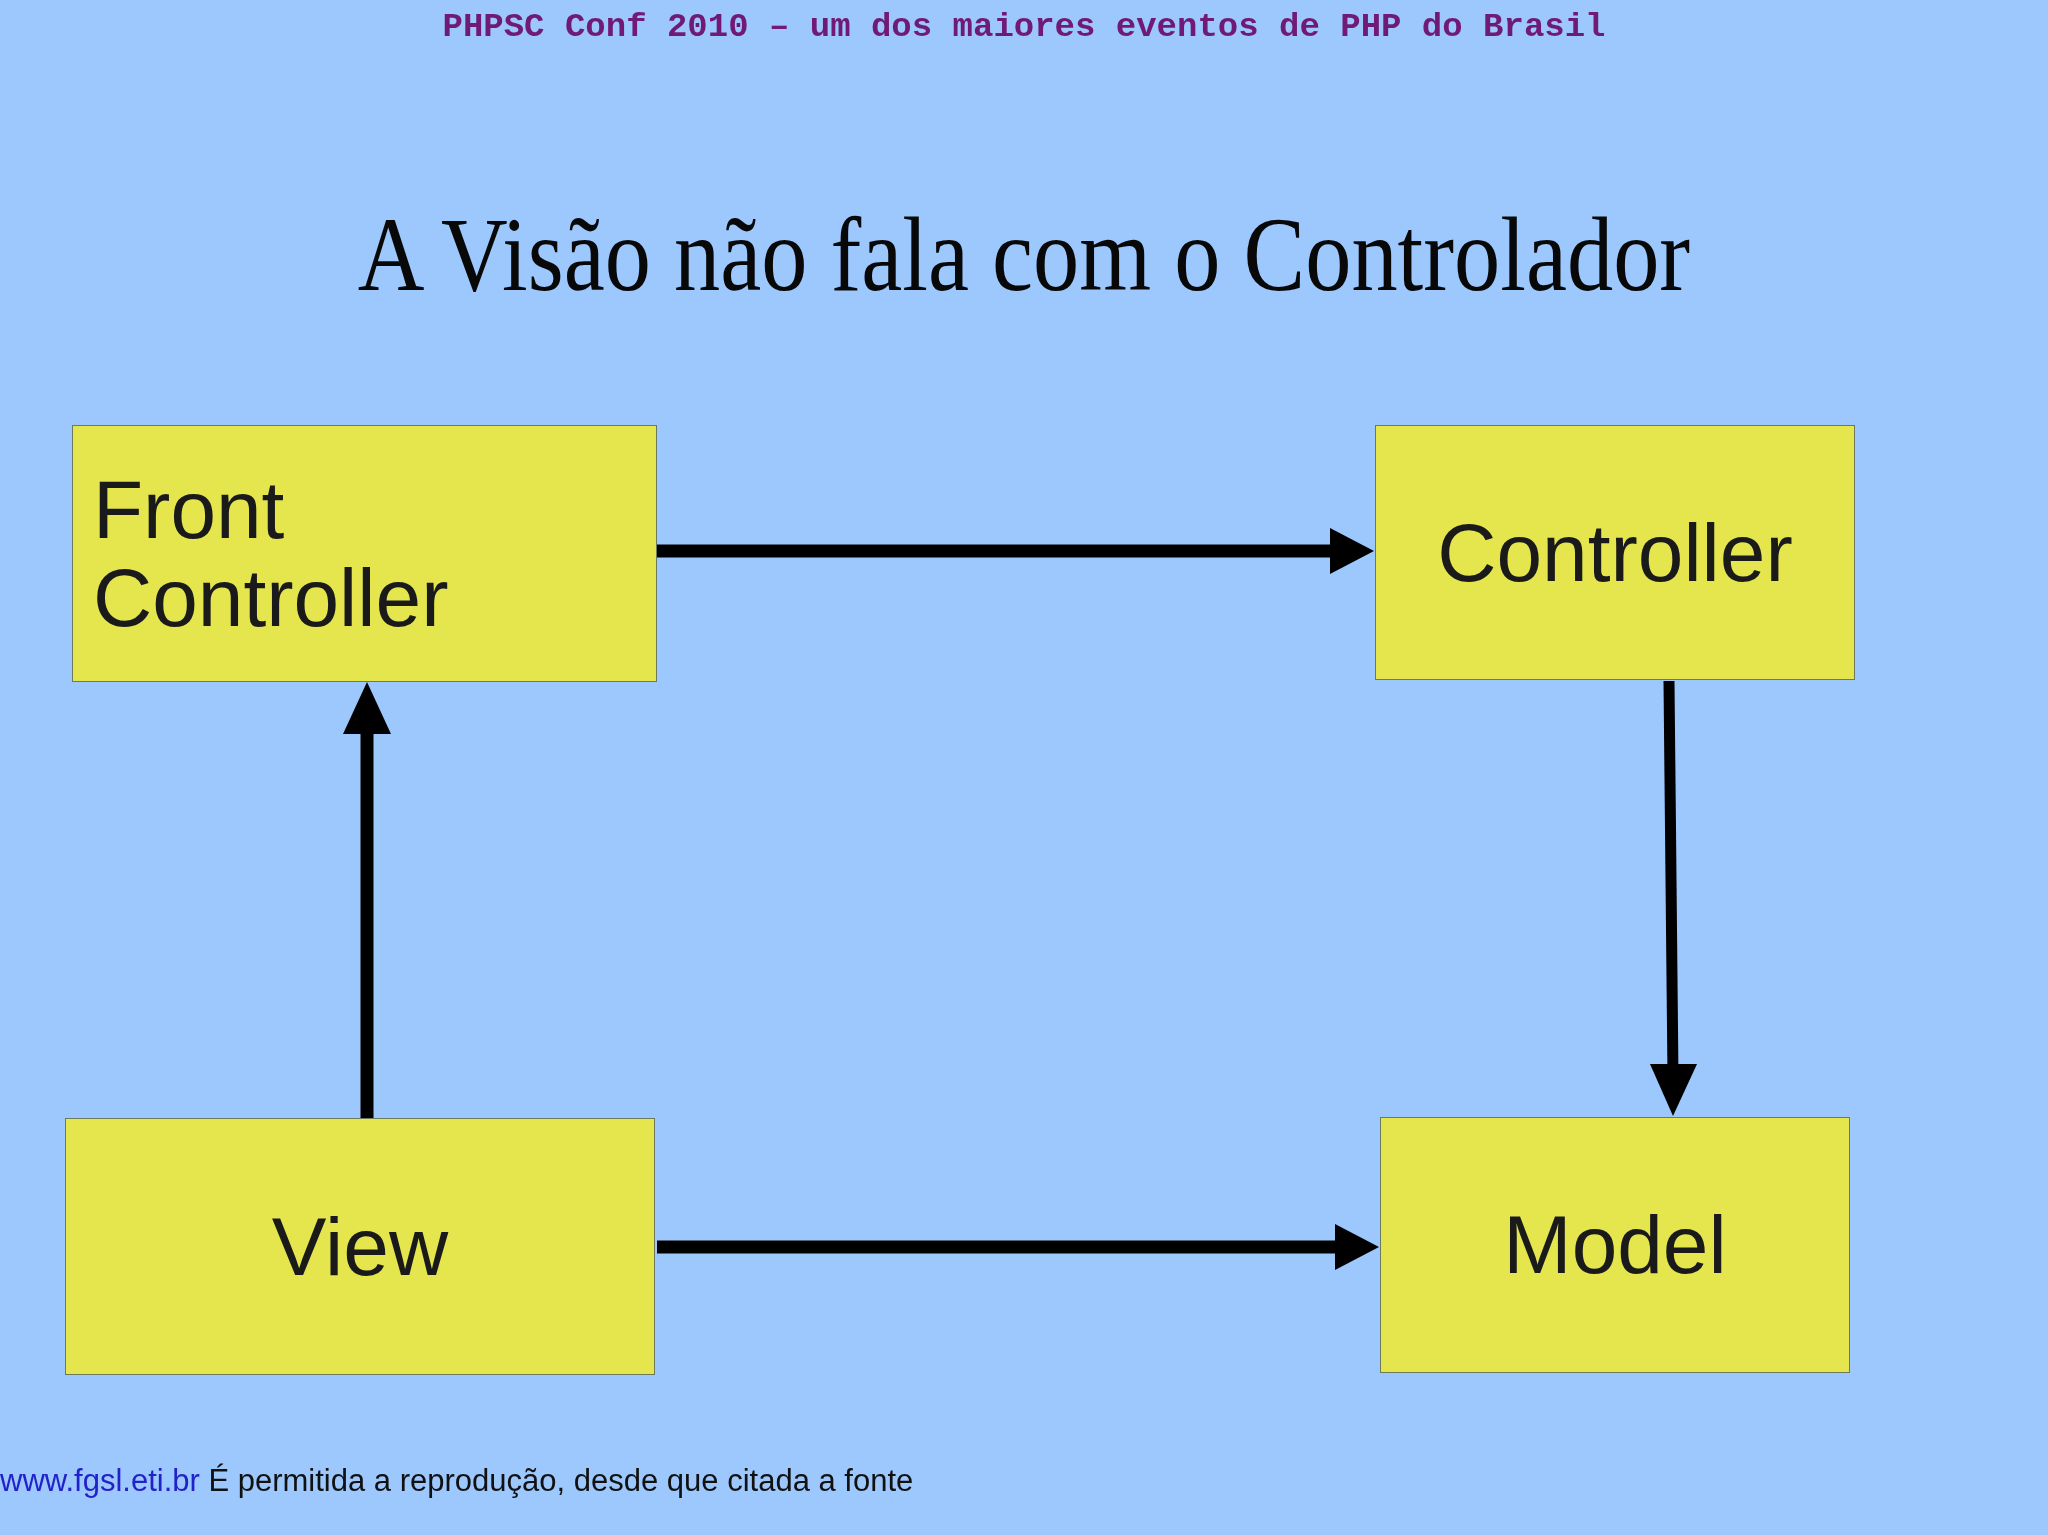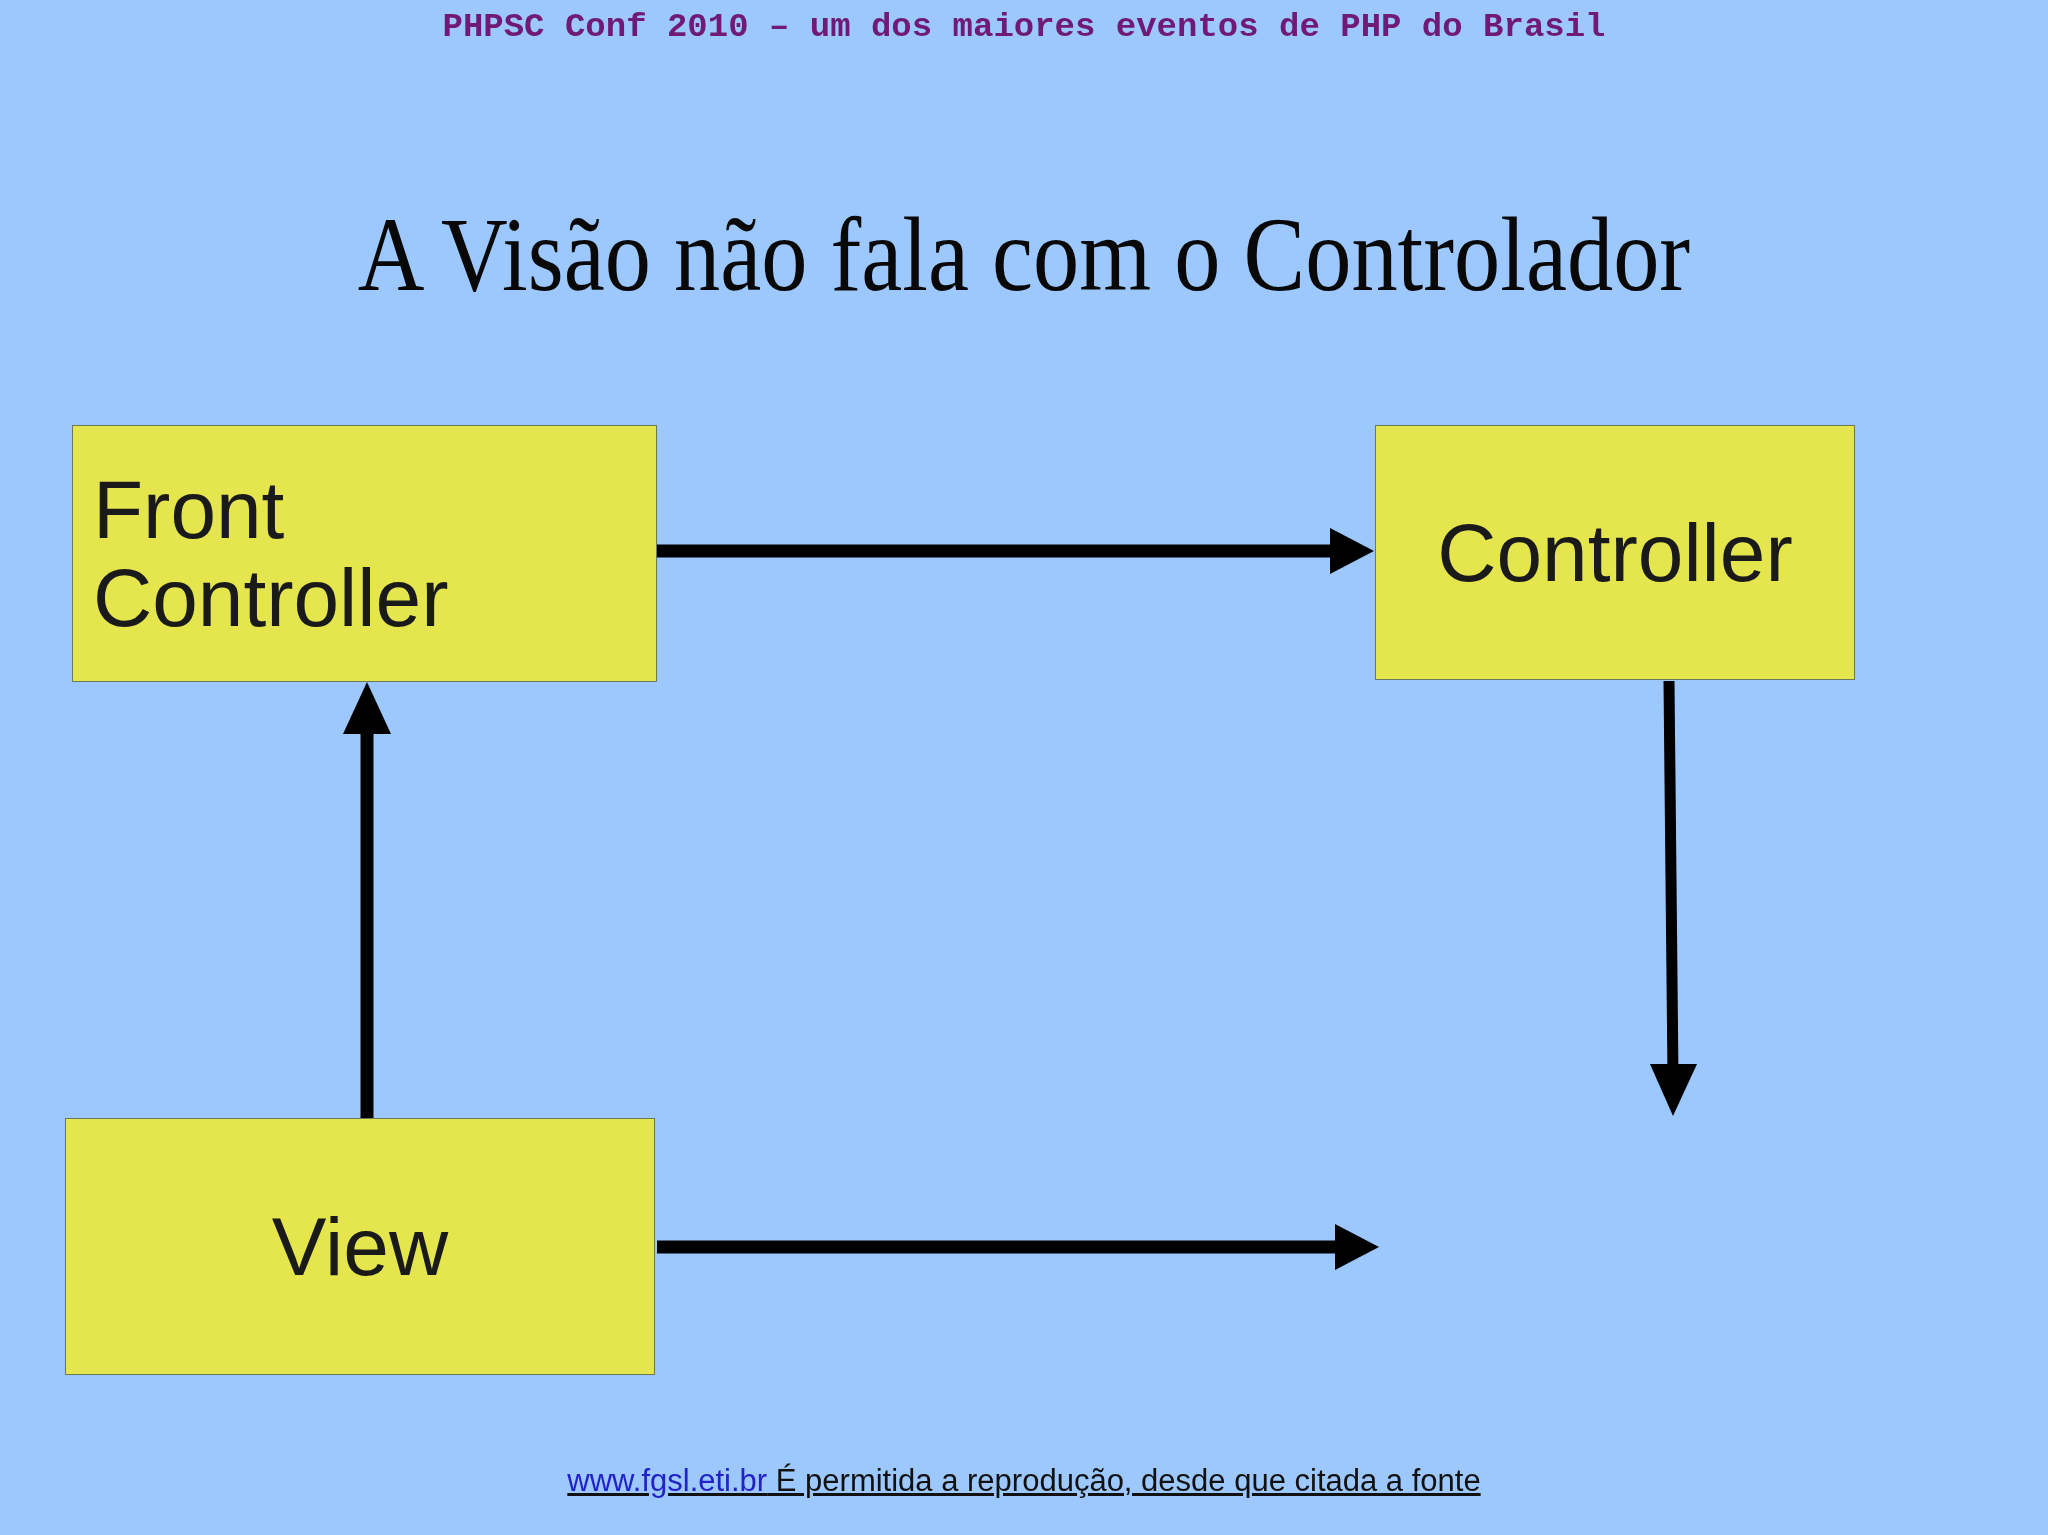--- a/index.html
+++ b/index.html
@@ -117,26 +117,25 @@
     height: 1535px;
     pointer-events: none;
   }
 
   
   #footer {
     position: absolute;
     left: 0;
     top: 1463px;
     width: 2048px;
-    text-align: center;
+    text-align: left;
     font-family: "Liberation Sans", sans-serif;
     font-size: 31px;
     color: #111111;
     white-space: nowrap;
-    text-decoration: underline;
   }
   #footer-link {
     color: #2222C8;
   }
   #footer-note {
     color: #111111;
   }
 </style>
 </head>
 <body>
@@ -155,20 +154,23 @@
   </div>
 
   <div class="node-box" id="box-controller">
     <span class="node-label">Controller</span>
   </div>
 
   <div class="node-box" id="box-view">
     <span class="node-label">View</span>
   </div>
 
+  <div class="node-box" id="box-model">
+    <span class="node-label">Model</span>
+  </div>
 
   <svg id="arrow-layer" viewBox="0 0 2048 1535" width="2048" height="1535">
 
     <g>
       <line x1="657" y1="551" x2="1348" y2="551" stroke="#000000" stroke-width="13"></line>
       <polygon points="1374,551 1330,528 1330,574" fill="#000000"></polygon>
     </g>
 
     <g>
       <line x1="1669" y1="681" x2="1673" y2="1078" stroke="#000000" stroke-width="11"></line>

